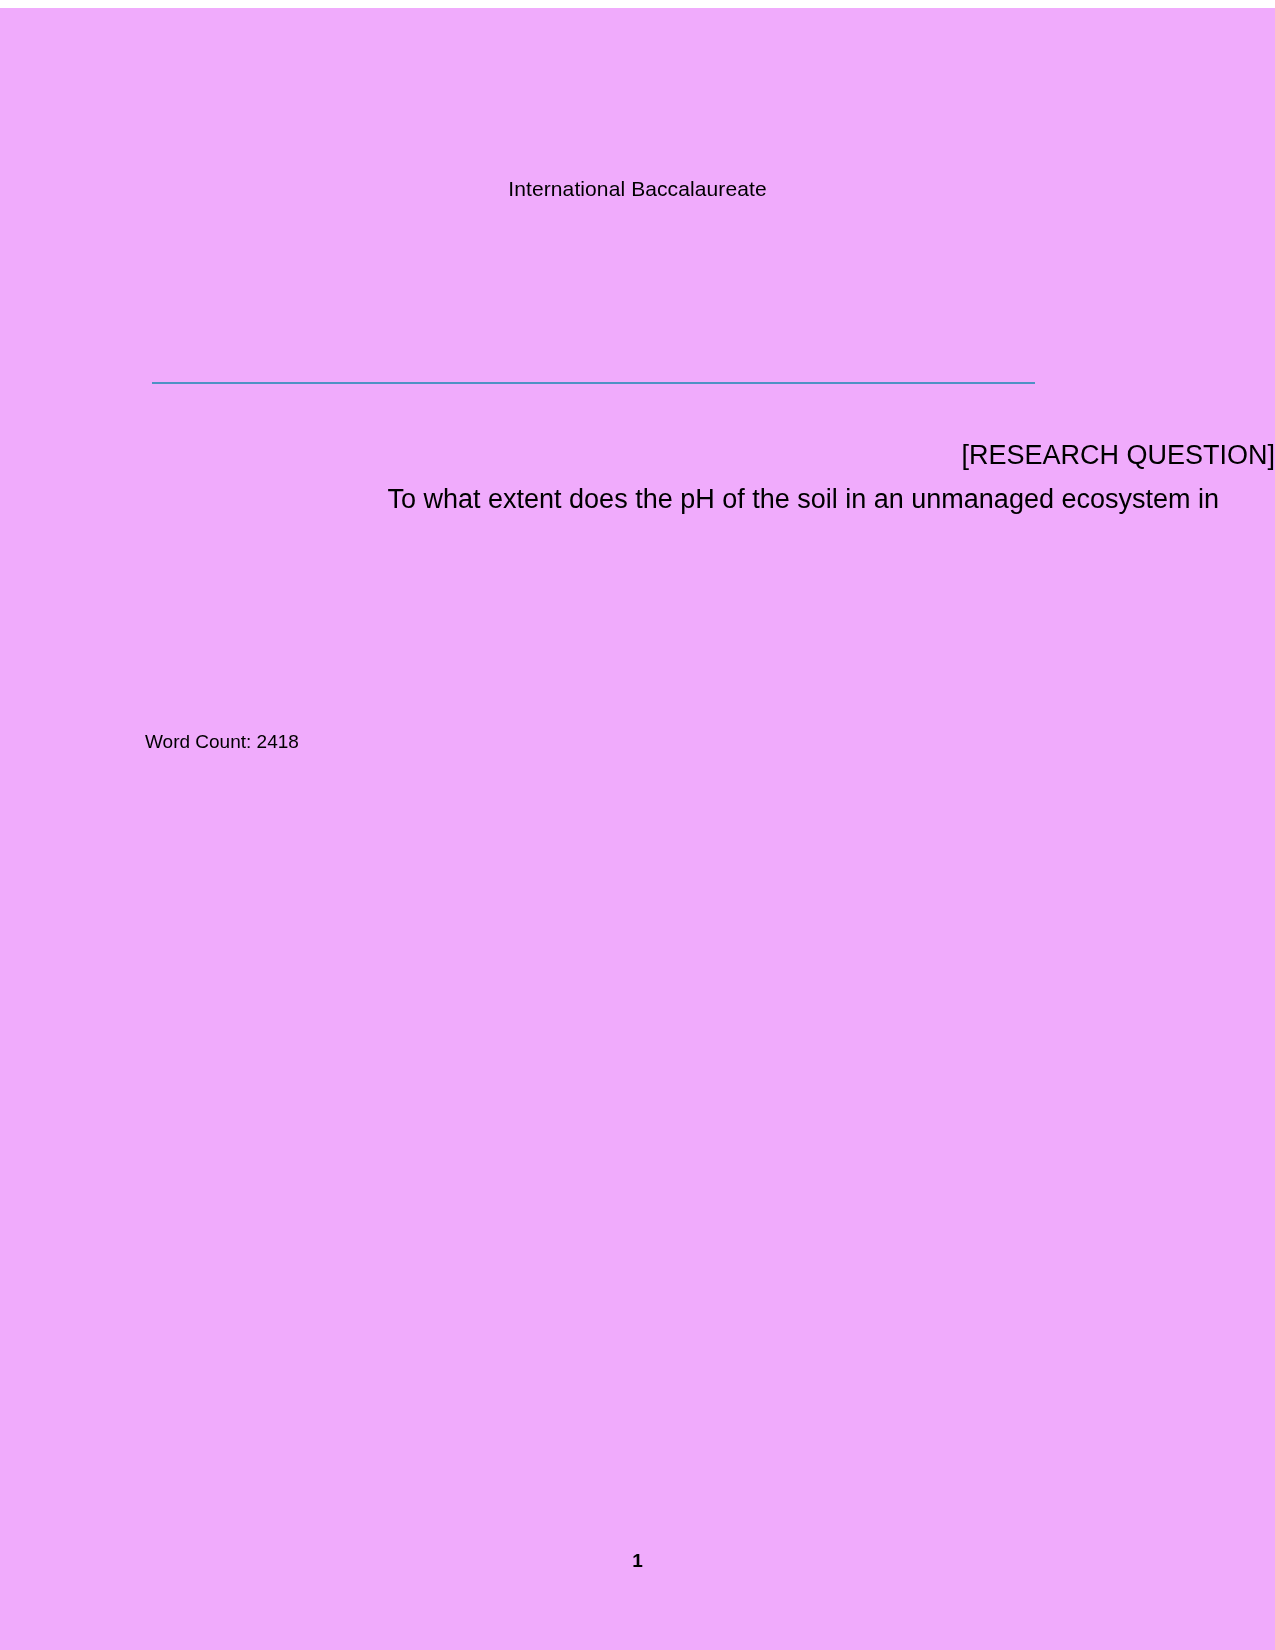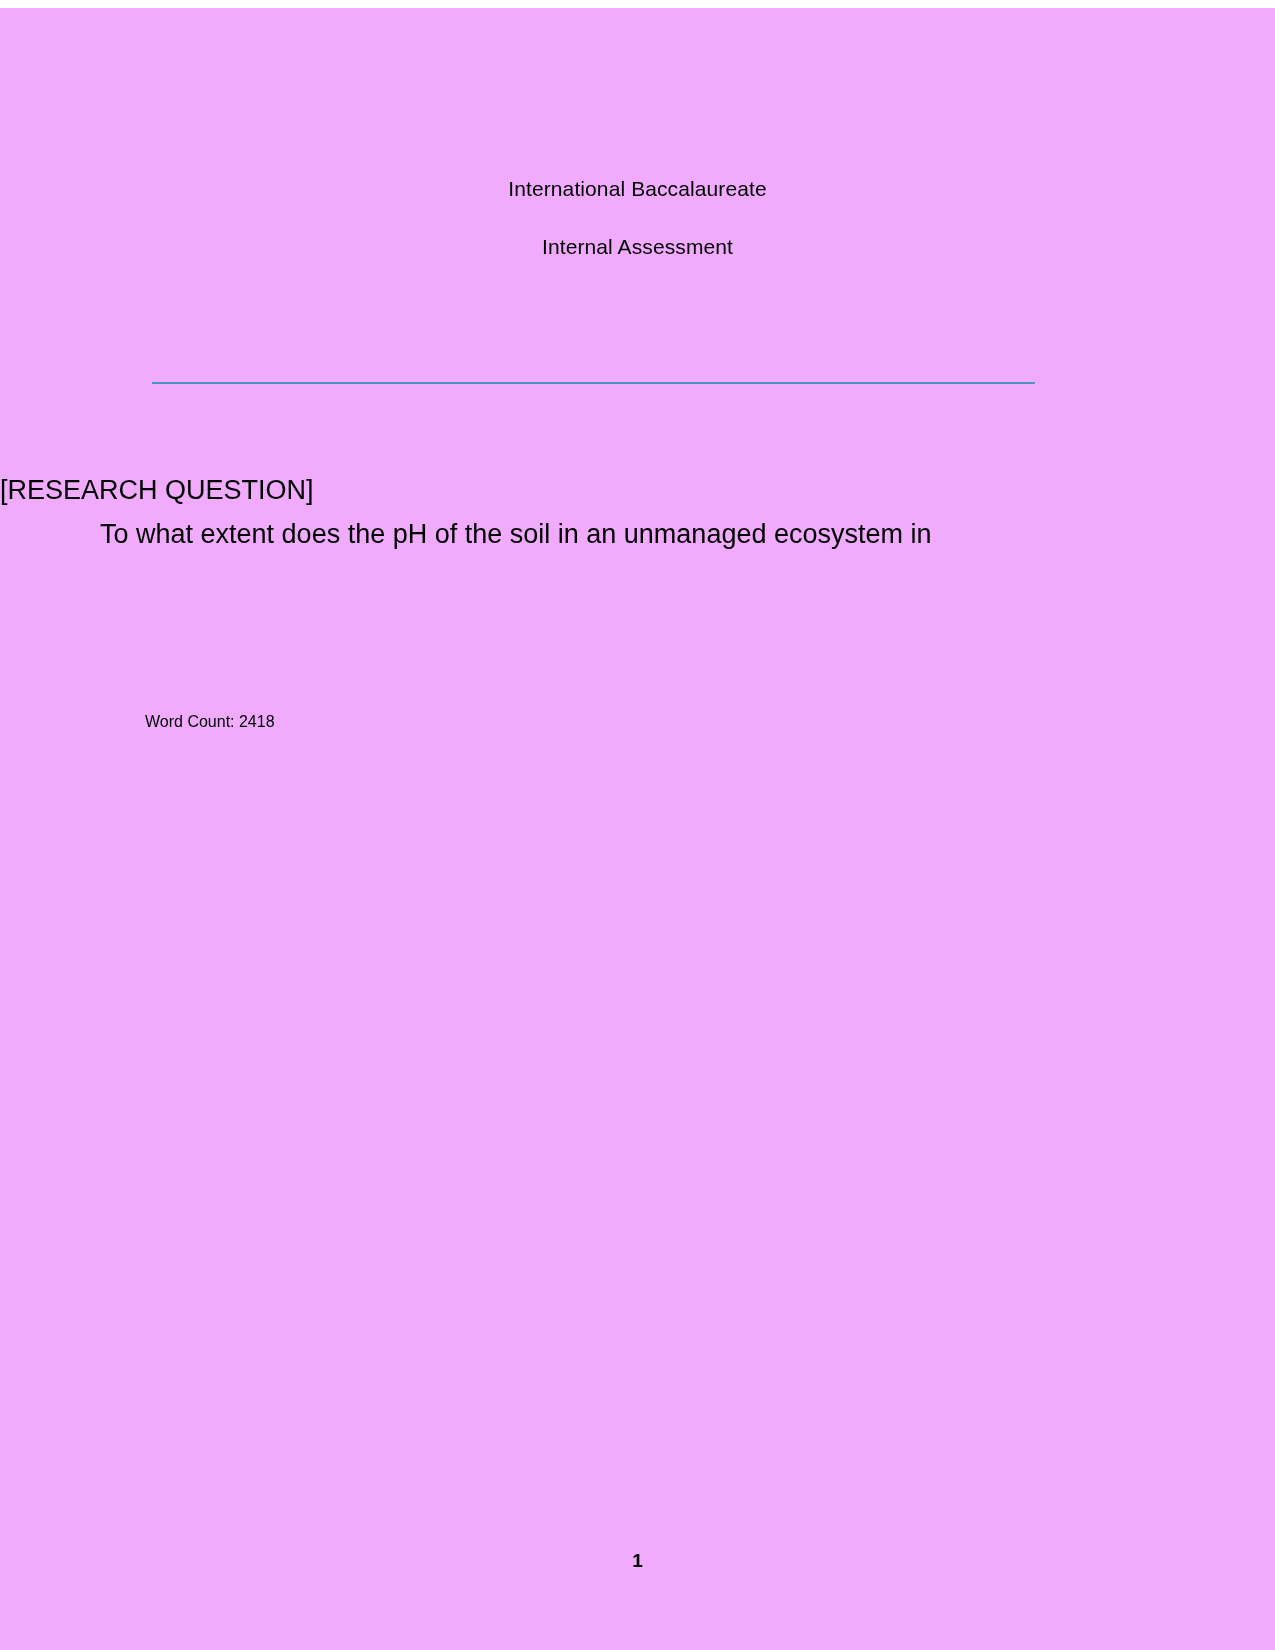--- a/index.html
+++ b/index.html
@@ -57,52 +57,52 @@
     height: 0;
     border: 0;
     border-top: 2px solid #4F91C4;
     margin: 0;
   }
 
   
   .rq-block {
     position: absolute;
     left: 0;
-    top: 460px;
+    top: 425px;
     width: 1275px;
-    text-align: left;
+    text-align: right;
   }
 
   .rq-heading {
     font-size: 27px;
     line-height: 44px;
     font-weight: normal;
     color: #000000;
     white-space: nowrap;
   }
 
   .rq-body {
     font-size: 27px;
     line-height: 44px;
     font-weight: normal;
     color: #000000;
-    padding: 0 100px;
+    padding: 0 56px;
   }
 
   .rq-line {
     display: block;
     white-space: nowrap;
   }
 
   
   .word-count {
     position: absolute;
     left: 145px;
-    top: 700px;
-    font-size: 16px;
+    top: 720px;
+    font-size: 19px;
     line-height: 27px;
     color: #000000;
     white-space: nowrap;
   }
 
   
   .footer {
     position: absolute;
     left: 0;
     top: 1540px;
@@ -117,21 +117,20 @@
     color: #000000;
   }
 </style>
 </head>
 <body>
 
 <div class="page">
 
   <div class="header-block">
     <div class="header-line">International Baccalaureate</div>
-    <div class="header-line">Internal Assessment</div>
   </div>
 
   <div class="hr-wrap">
     <hr class="hr-line">
   </div>
 
   <div class="rq-block">
     <div class="rq-heading">[RESEARCH QUESTION]</div>
     <div class="rq-body">
       <span class="rq-line">To what extent does the pH of the soil in an unmanaged ecosystem in</span>

